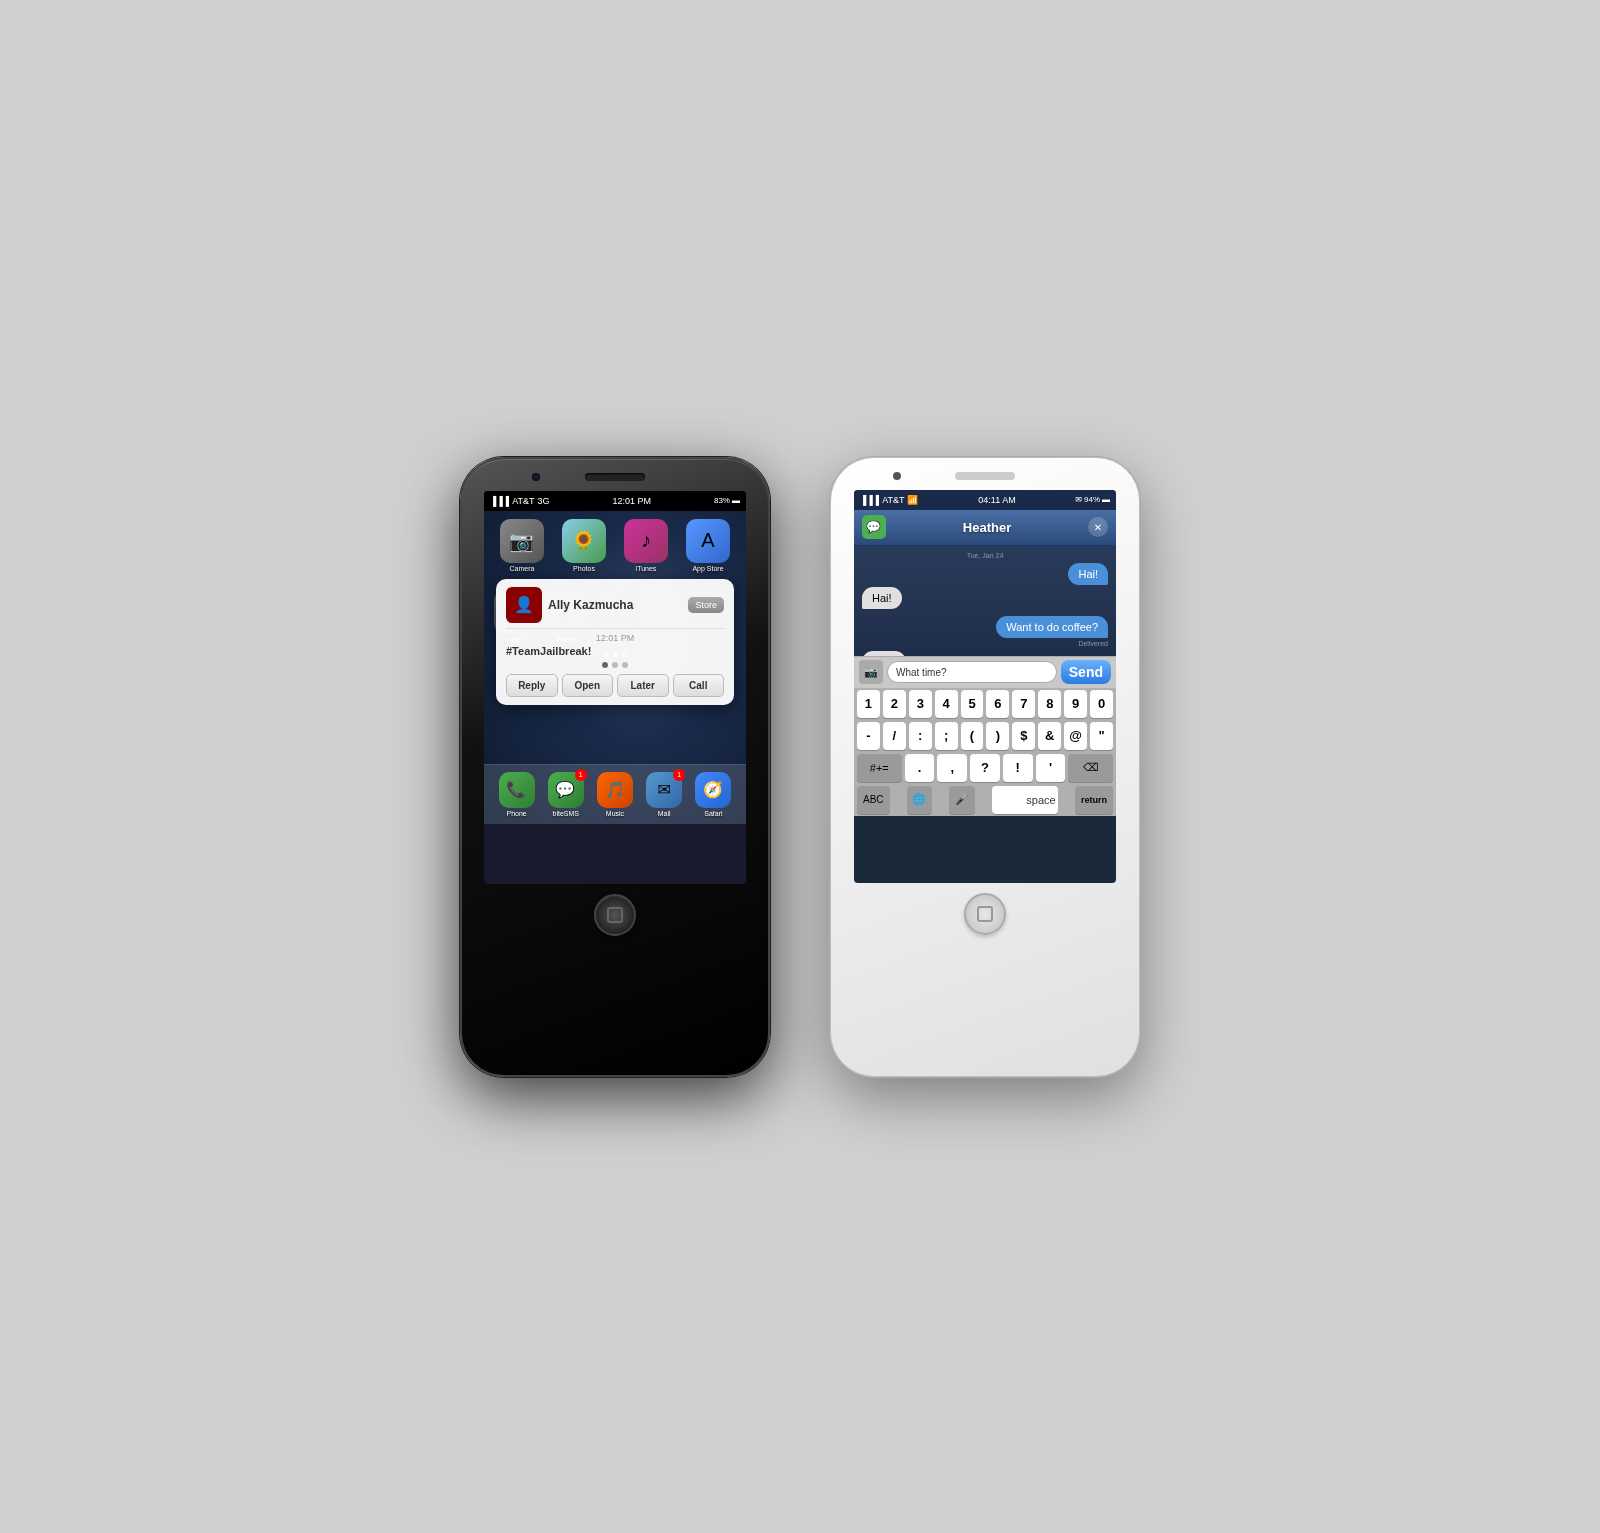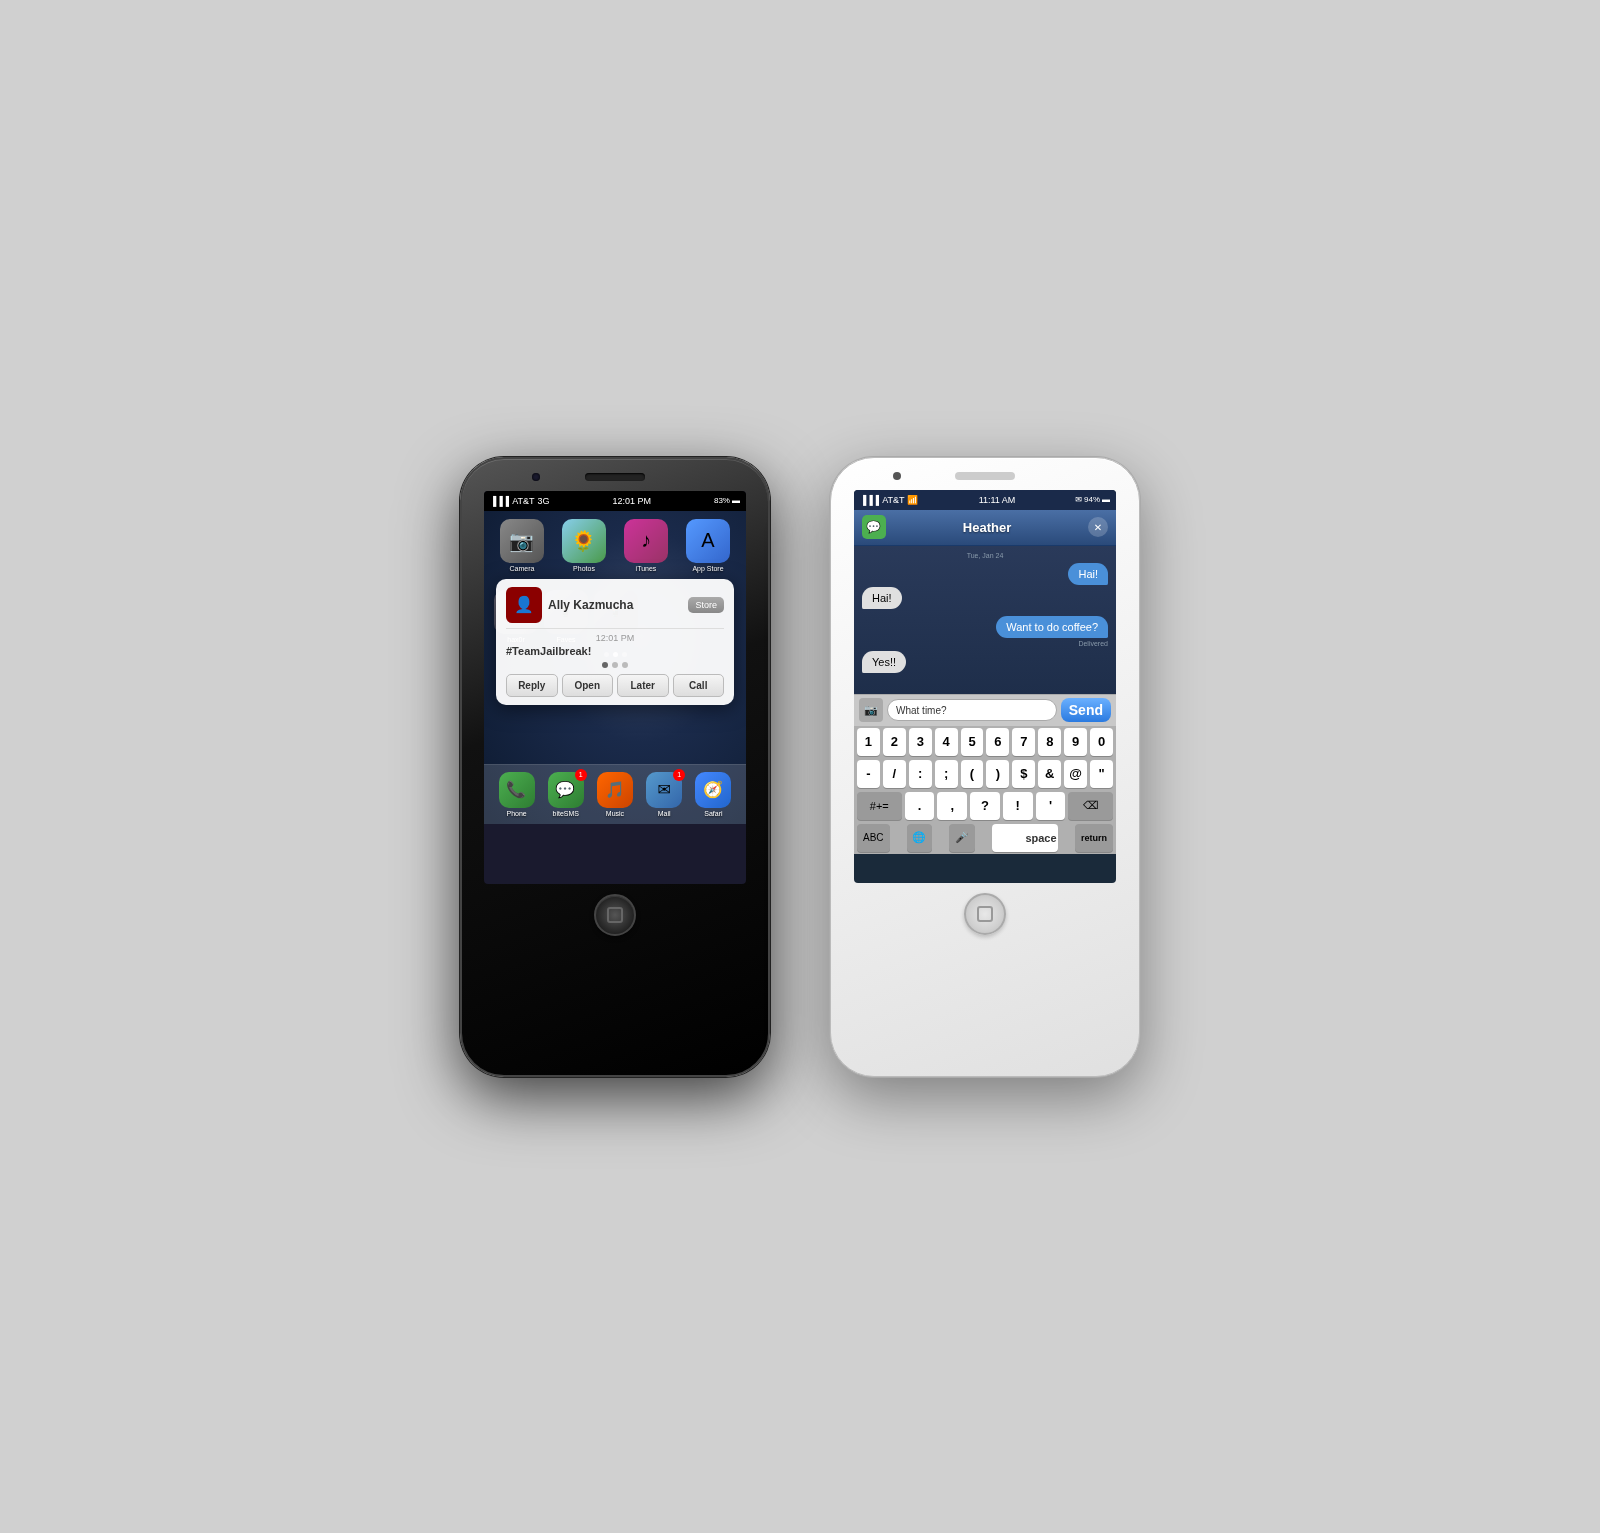--- a/index.html
+++ b/index.html
@@ -305,21 +305,21 @@
       display: flex;
       align-items: center;
       justify-content: center;
       color: #fff;
       font-size: 10px;
       cursor: pointer;
     }
     
     .chat-area {
       width: 100%;
-      height: 148px;
+      height: 110px;
       background: linear-gradient(180deg, #2a3a5a 0%, #1e2e4a 100%);
       position: relative;
       overflow: hidden;
       padding: 6px 8px;
     }
     .chat-date {
       text-align: center;
       font-size: 7px;
       color: #8899aa;
       margin-bottom: 4px;
@@ -425,21 +425,21 @@
       box-shadow: 0 1px 0 #888;
       cursor: pointer;
     }
     .kb-key.dark {
       background: #9a9a9a;
       font-size: 11px;
       font-weight: normal;
     }
     .kb-key.space-key {
       font-size: 11px;
-      font-weight: bold;
+      font-weight: normal;
       color: #333;
       padding-left: 32px;
     }
     .kb-key.return-key {
       font-size: 10px;
       background: #9a9a9a;
     }
     .home-button-white {
       width: 42px; height: 42px;
       background: radial-gradient(circle, #e8e8e8 0%, #d0d0d0 60%, #b8b8b8 100%);
@@ -615,21 +615,21 @@
     <div class="speaker"></div>
 
     <div class="screen-white">
 
       <div class="status-bar-white">
         <div class="status-left">
           <span>▐▐▐</span>
           <span>AT&amp;T</span>
           <span>📶</span>
         </div>
-        <span>11:11 AM</span>
+        <span>04:11 AM</span>
         <div class="status-right">
           <span>✉</span>
           <span>94%</span>
           <span>▬</span>
         </div>
       </div>
 
       <div class="msg-header">
         <div class="msg-header-icon">💬</div>
         <span class="msg-header-name">Heather</span>

